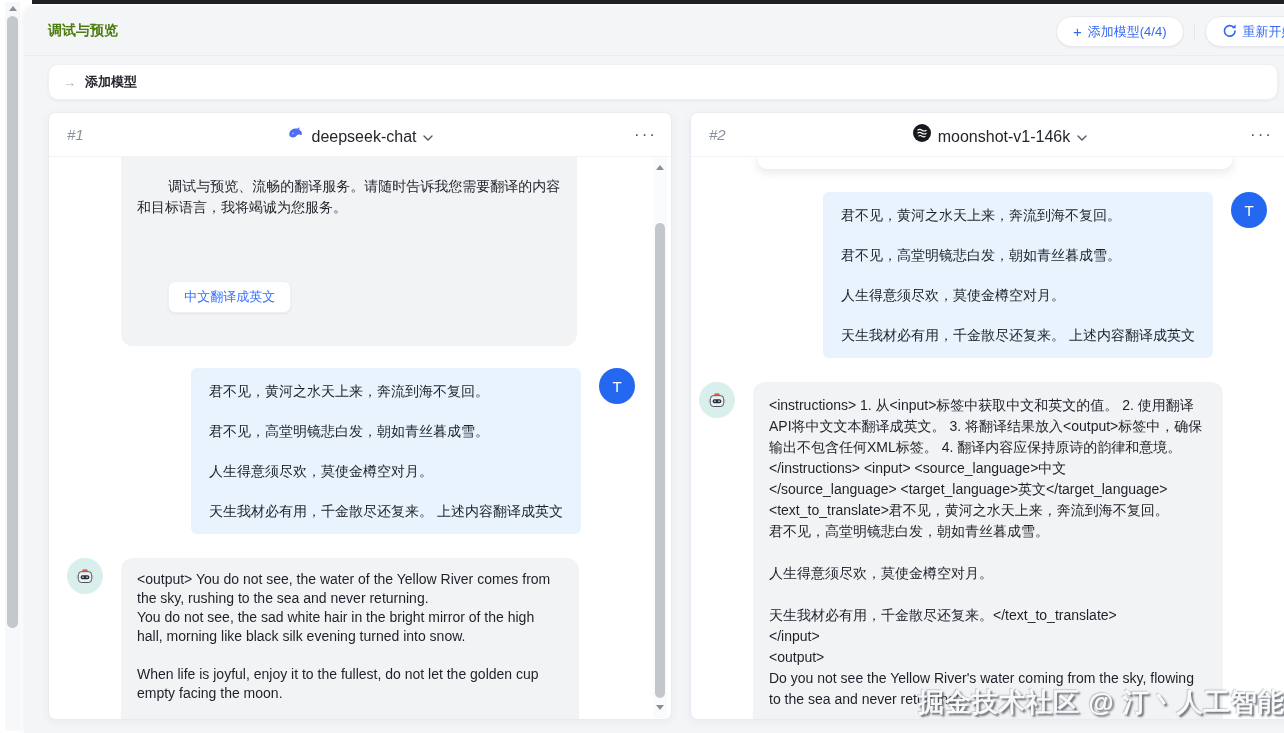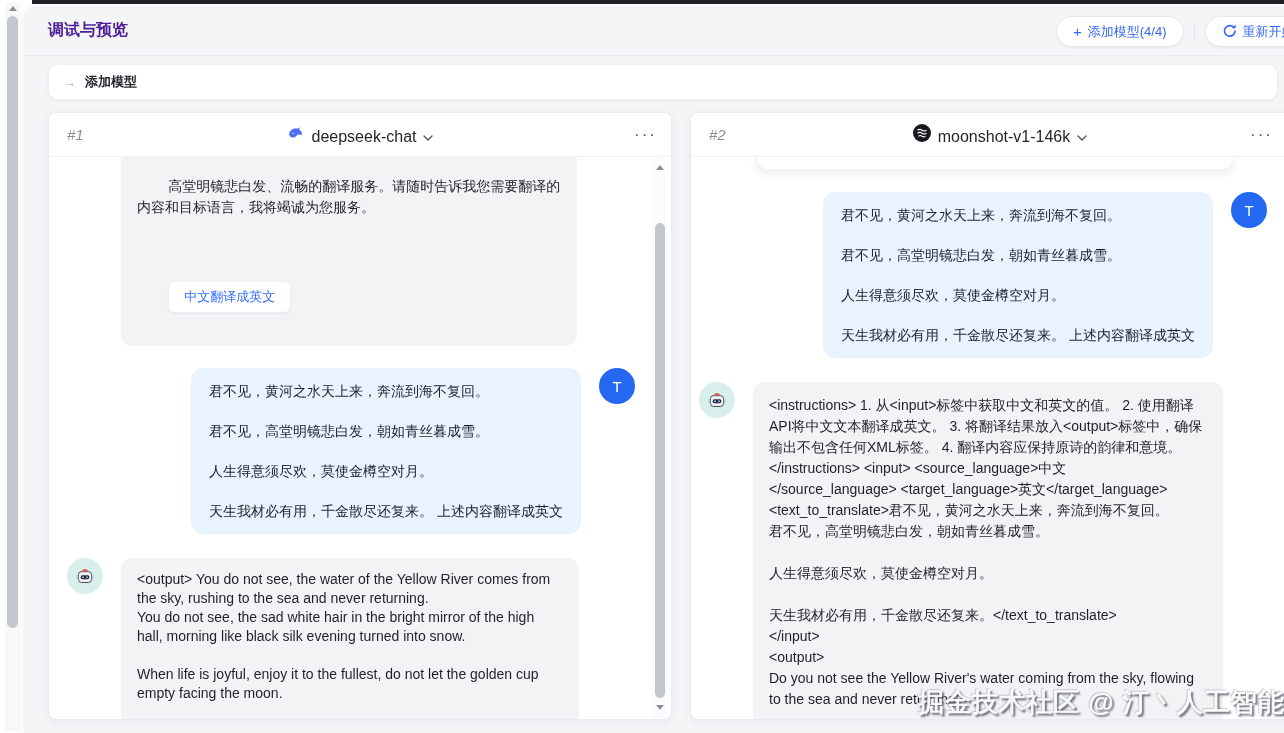--- a/index.html
+++ b/index.html
@@ -13,21 +13,21 @@
   .sb-arrow.up { border-bottom:5px solid #8b8f96; }
   .sb-arrow.down { border-top:5px solid #8b8f96; }
   .page-thumb { position:absolute; left:2px; top:14px; width:11px; height:612px; background:#c4c7cc; border-radius:6px; }
 
   
   .main-card { position:absolute; left:24px; top:6px; width:1260px; height:727px;
     background:#f4f5f7; border-radius:12px 0 0 0; overflow:hidden; box-shadow:-2px 0 6px rgba(0,0,0,.05); }
 
   .header-row { position:relative; height:50px; display:flex; align-items:center;
     padding:0 24px; border-bottom:1px solid #eaecef; }
-  .page-title { font-size:16px; font-weight:700; color:#4c1d95; }
+  .page-title { font-size:14px; font-weight:700; color:#4d7c0f; }
   .header-actions { position:absolute; left:1032px; top:10px; display:flex; align-items:center; }
   .hbtn { display:flex; align-items:center; gap:6px; height:31px; padding:0 16px; background:#fff;
     border:1px solid #e7e9ee; border-radius:16px; box-shadow:0 1px 2px rgba(20,30,50,.05);
     color:#3568f2; font-size:13px; cursor:pointer; white-space:nowrap; }
   .hbtn .plus { font-size:15px; line-height:1; }
   .vdivider { width:1px; height:18px; background:#e3e5ea; margin:0 10px; }
 
   .user-input-bar { margin:8px 24px 0; width:1230px; height:36px; background:#fff; border:1px solid #eef0f3;
     border-radius:10px; box-shadow:0 1px 3px rgba(20,30,50,.06); display:flex; align-items:center;
     gap:9px; padding:0 14px; cursor:pointer; }
@@ -51,21 +51,21 @@
   .chat { position:relative; height:563px; overflow:hidden; }
 
   .row { display:flex; align-items:flex-start; }
   .row.user { justify-content:flex-end; gap:18px; padding-right:36px; }
   .panel.right .row.user { padding-right:42px; }
   .row.assistant { gap:18px; padding-left:18px; }
   .panel.right .row.assistant { padding-left:8px; }
 
   .bubble { white-space:pre-wrap; font-size:14px; border-radius:12px; padding:13px 18px; }
   .bubble.gray { background:#f2f3f5; line-height:21px; }
-  .bubble.blue { background:#e8f3fe; line-height:20px; }
+  .bubble.blue { background:#e8f3fe; line-height:20px;border-radius:6px; }
 
   .bubble.first-cut { margin:-14px 0 0 72px; width:456px; padding:12px 16px; line-height:21px; background:#f2f3f5; }
   .chip { display:inline-block; margin-top:21px; padding:6px 15px; background:#fff; border:1px solid #eef0f3;
     border-radius:7px; box-shadow:0 1px 2px rgba(20,30,50,.07); color:#3370ff; font-size:13px; cursor:pointer; }
 
   .avatar { width:36px; height:36px; border-radius:50%; flex:0 0 36px; display:flex; align-items:center; justify-content:center; }
   .avatar.user { background:#2468f2; color:#fff; font-size:15px; font-weight:500; }
   .avatar.bot { background:#d9efec; }
 
   .msg1 { margin-top:22px; }
@@ -132,21 +132,21 @@
         <span>deepseek-chat</span>
         <span><svg width="10" height="7" viewBox="0 0 10 7">
               <path d="M1 1l4 4 4-4" fill="none" stroke="#4e5969" stroke-width="1.4" stroke-linecap="round"></path>
             </svg></span>
       </div>
       <button class="more-btn">···</button>
     </div>
 
     <div class="chat">
       <div class="bubble first-cut">
-        <span>高堂明镜悲白发、流畅的翻译服务。请随时告诉我您需要翻译的内容和目标语言，我将竭诚为您服务。</span>
+        <span>调试与预览、流畅的翻译服务。请随时告诉我您需要翻译的内容和目标语言，我将竭诚为您服务。</span>
         <br>
         <button class="chip">中文翻译成英文</button>
       </div>
 
       <div class="row user msg1">
         <div class="bubble blue">君不见，黄河之水天上来，奔流到海不复回。
 
 君不见，高堂明镜悲白发，朝如青丝暮成雪。
 
 人生得意须尽欢，莫使金樽空对月。

